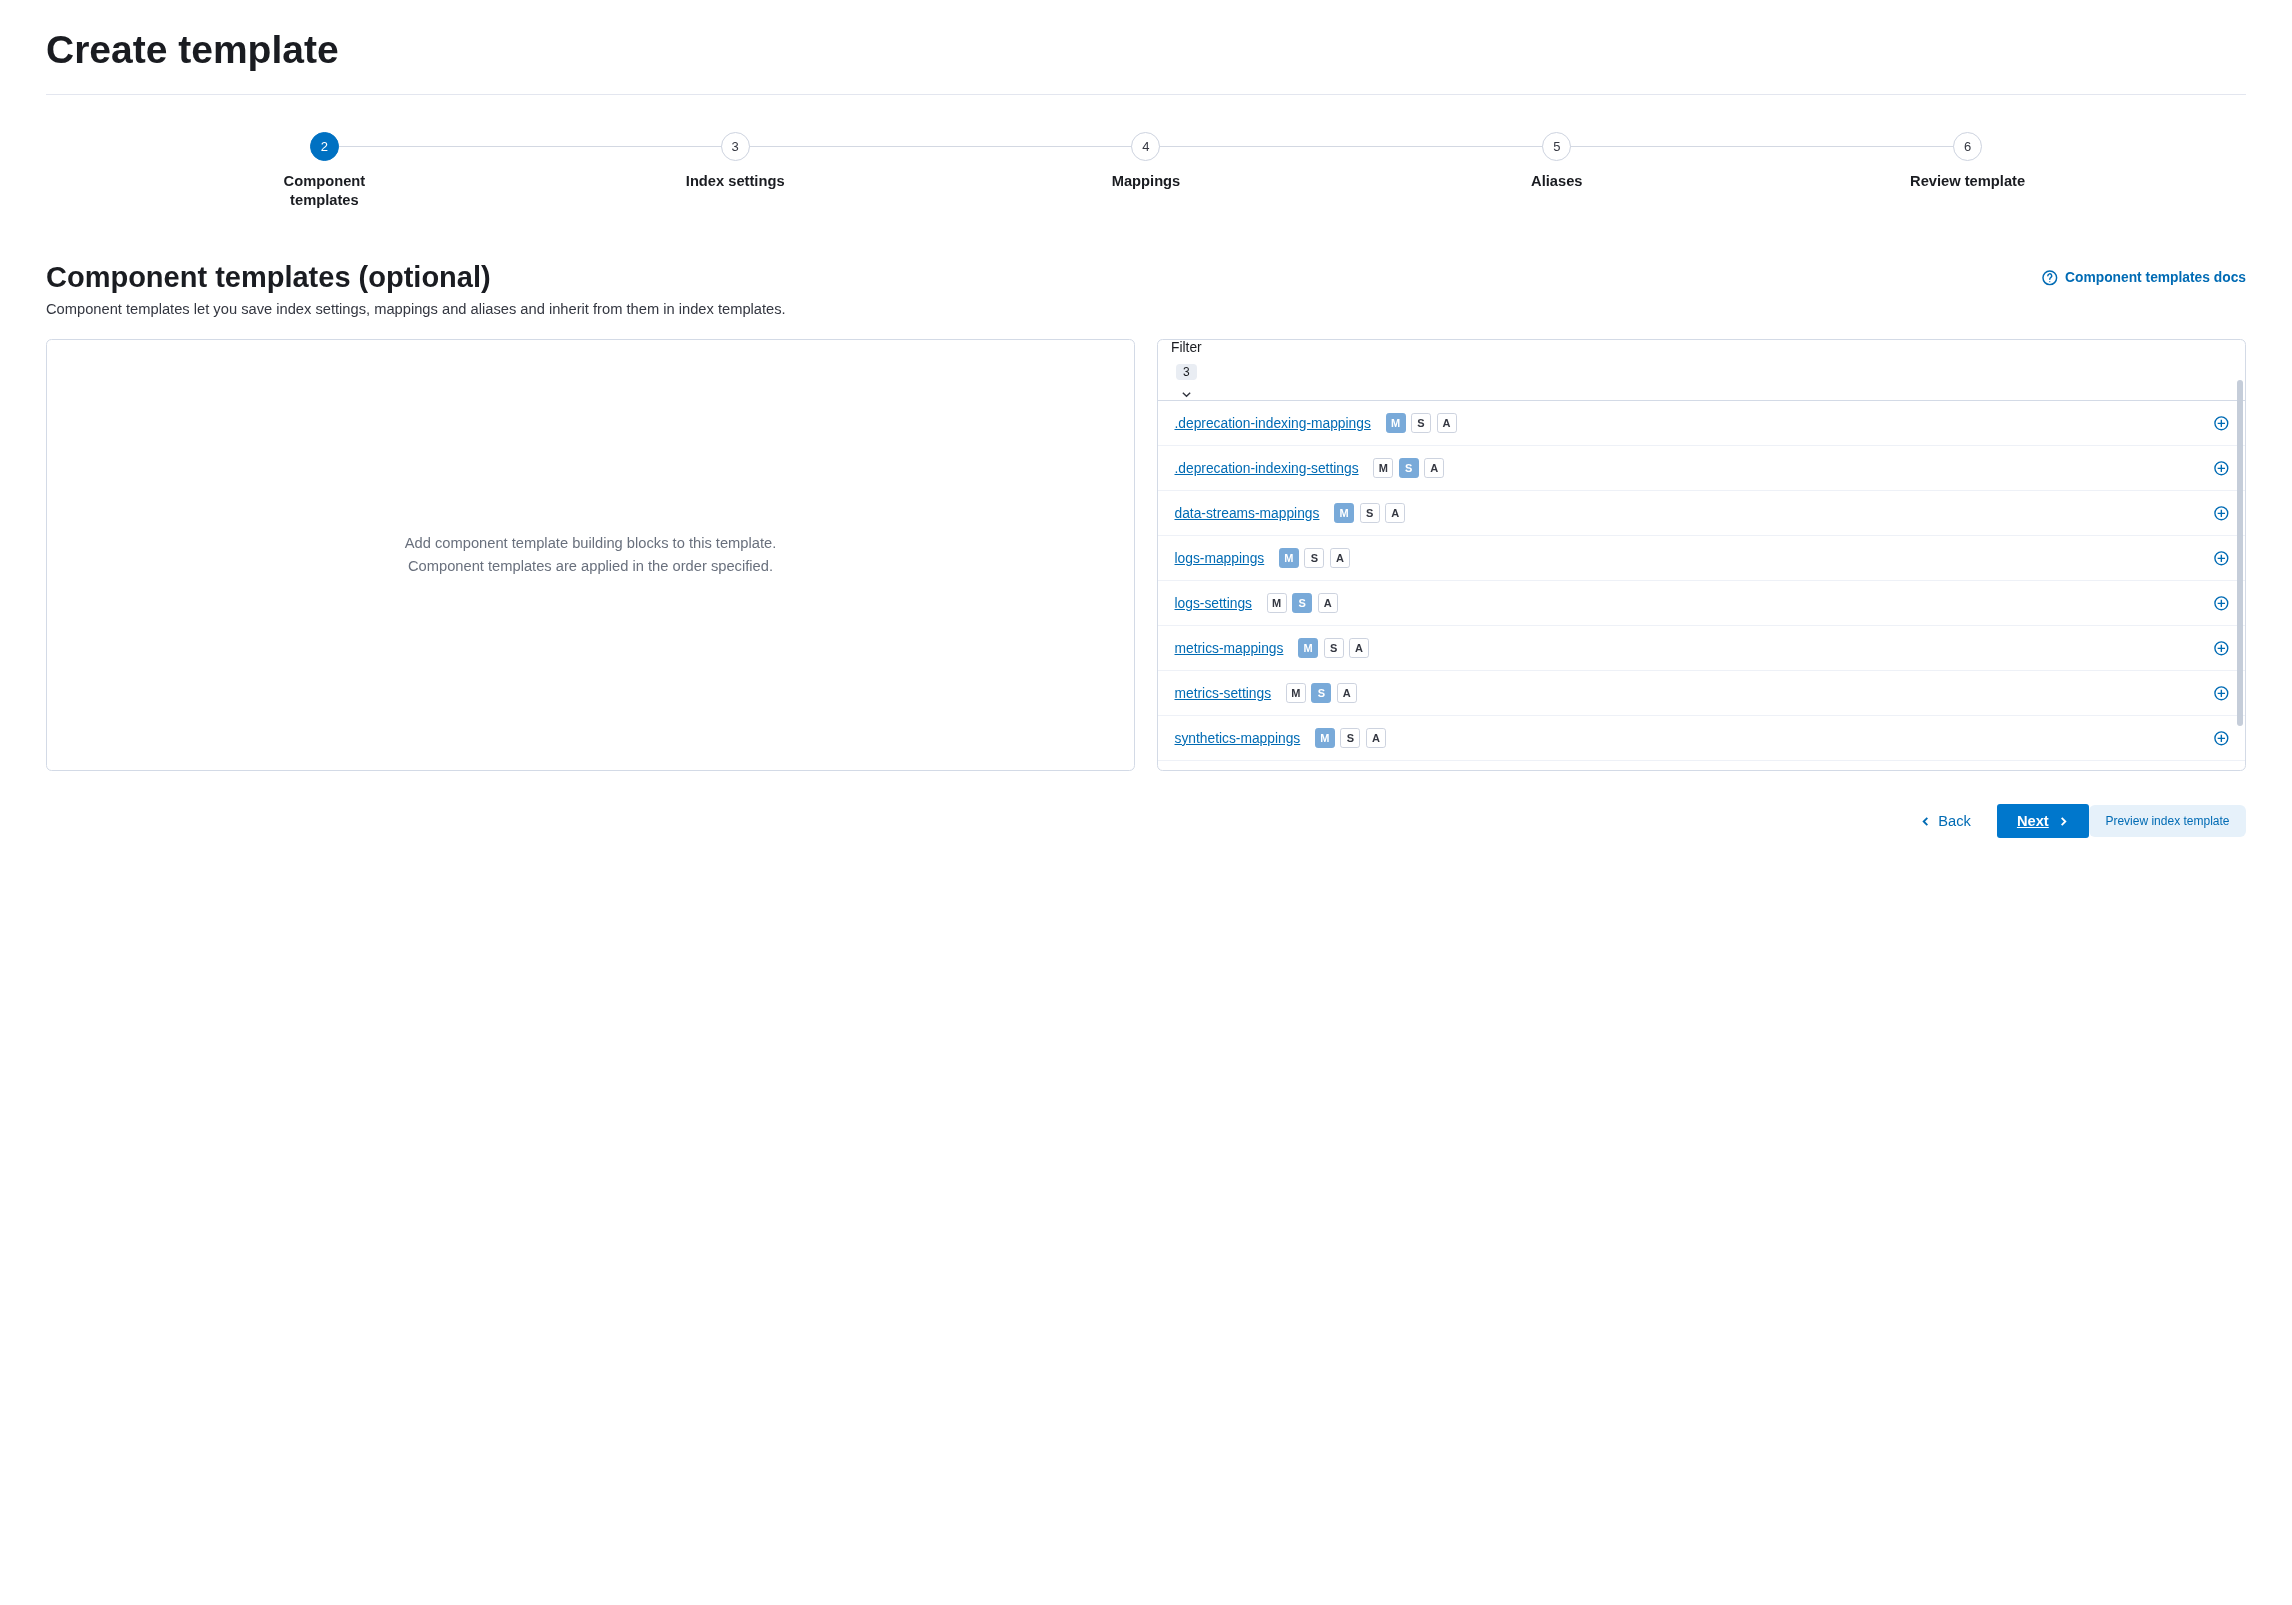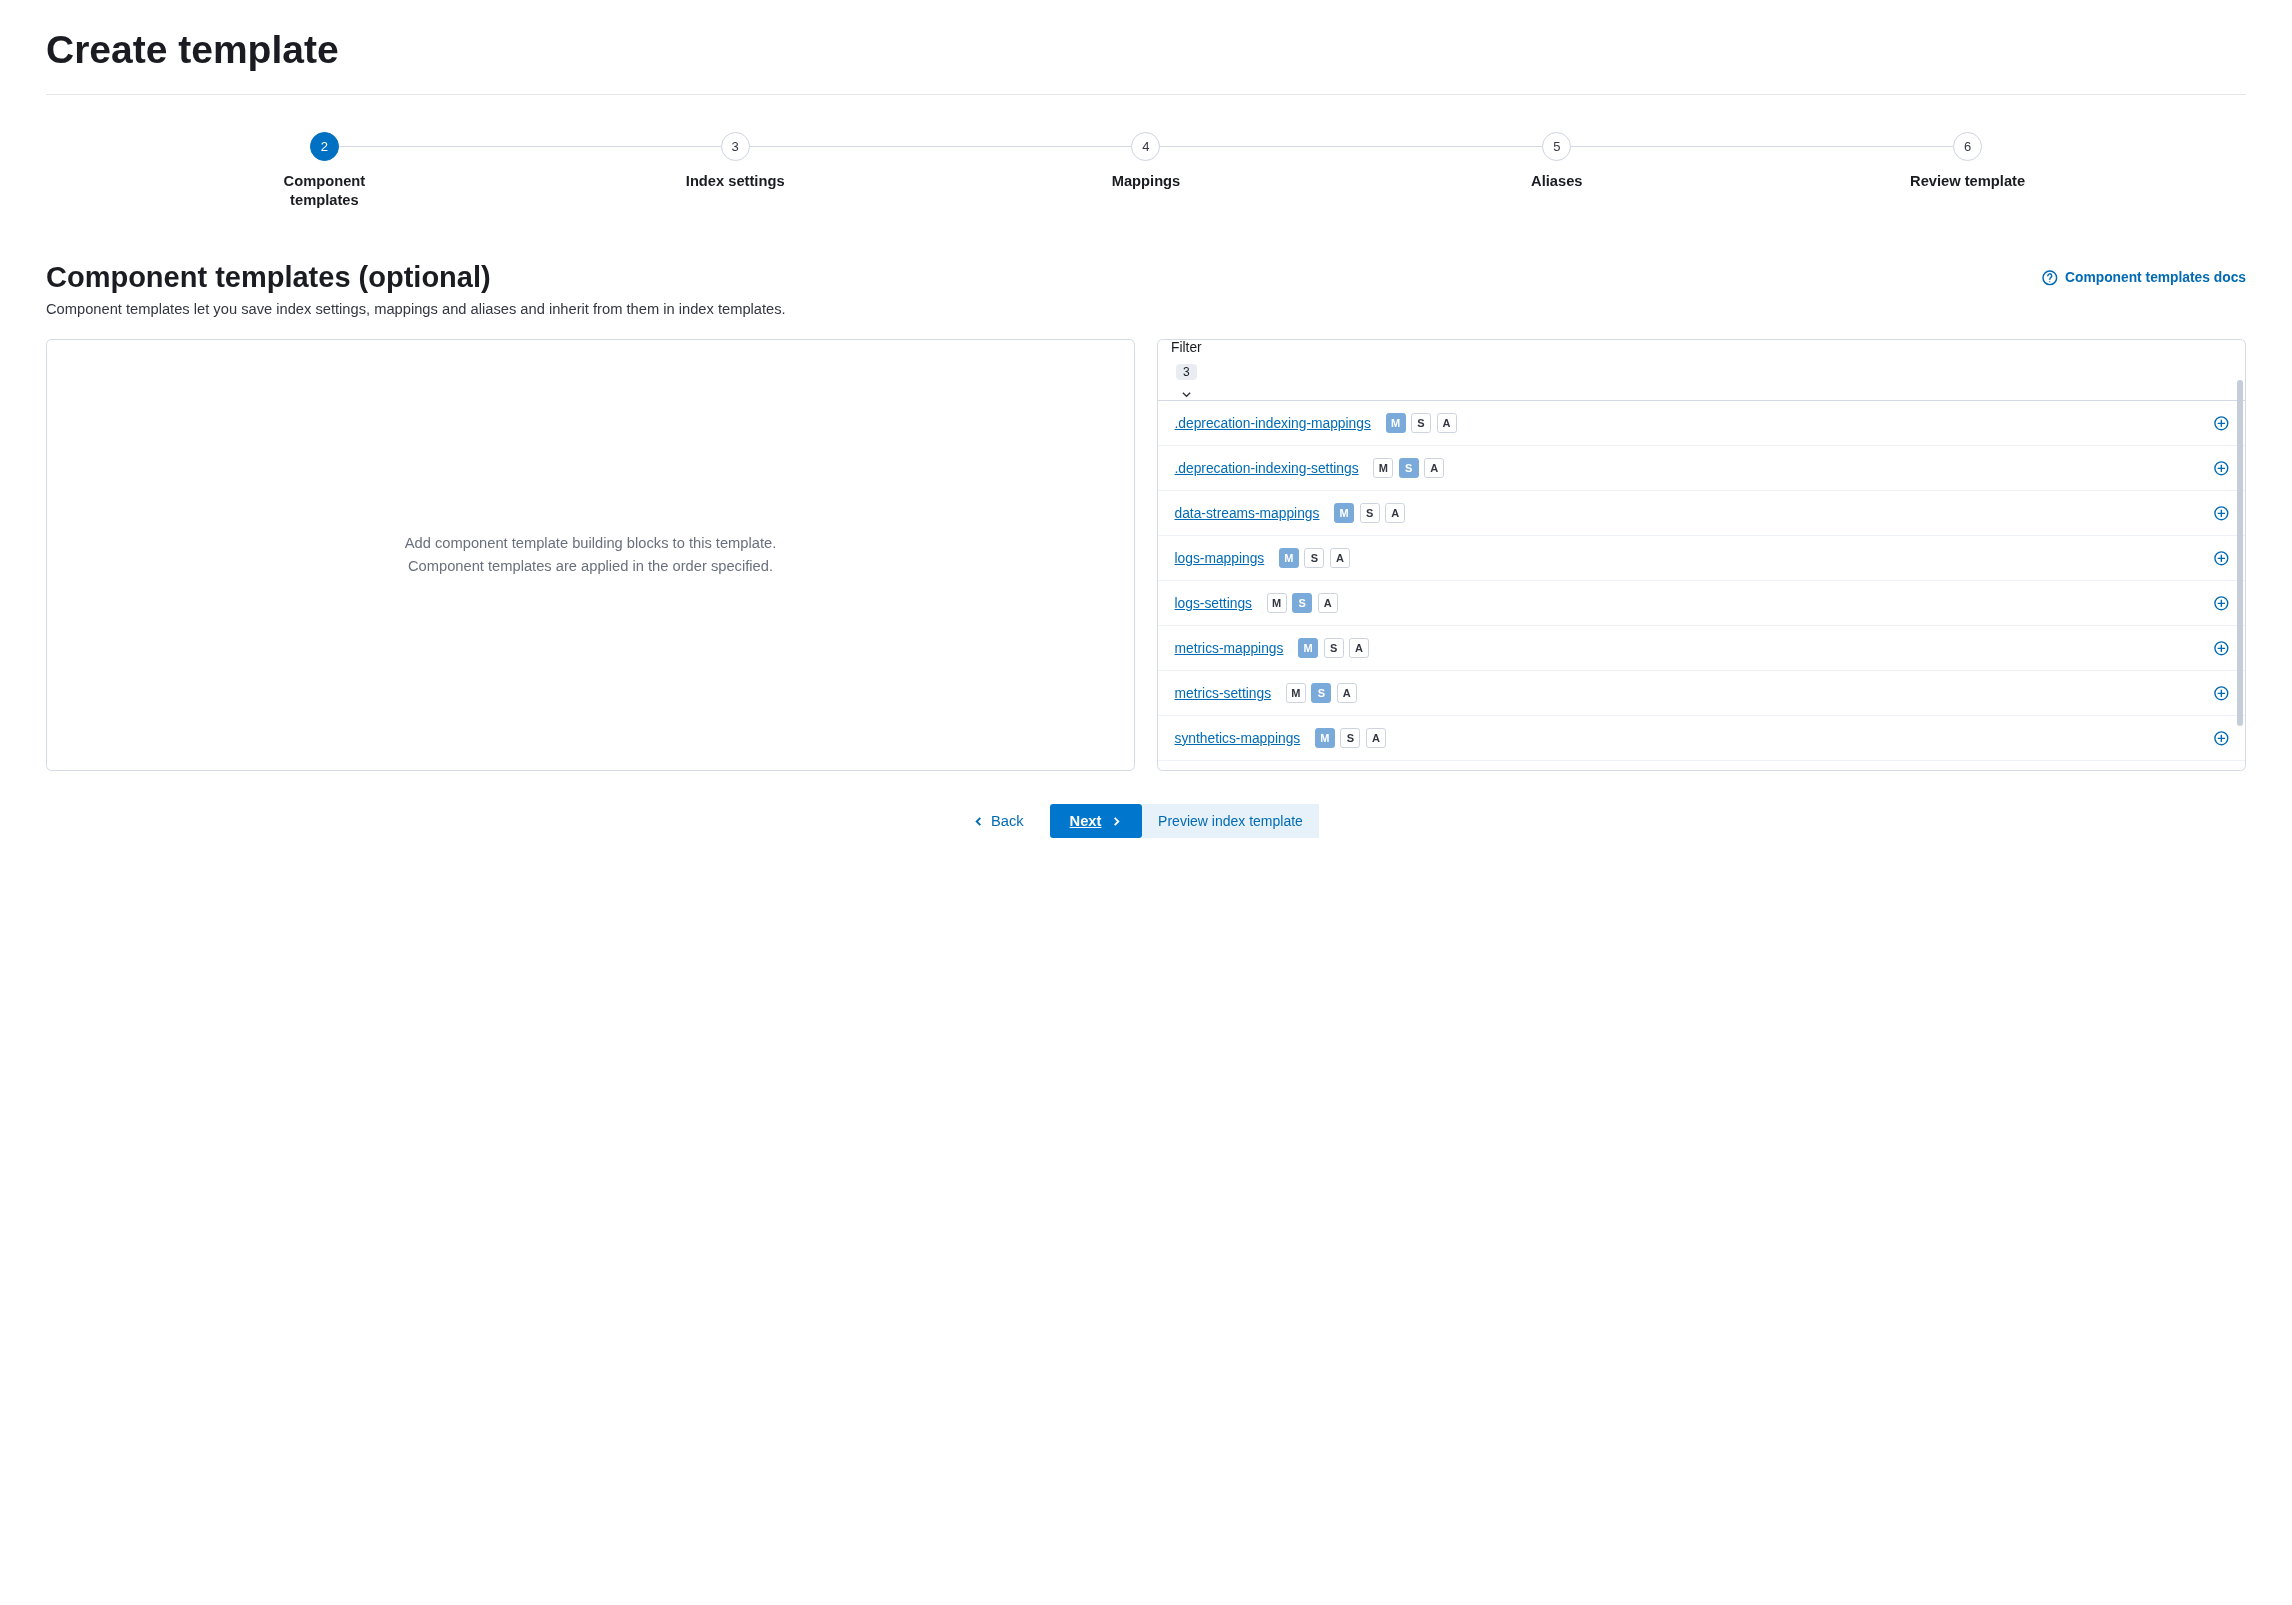--- a/index.html
+++ b/index.html
@@ -212,21 +212,21 @@
   position: absolute;
   right: 1.8px;
   top: 40px;
   bottom: 44px;
   width: 6.4px;
   background: #c5cdd9;
   border-radius: 3.7px;
 }
 .footer {
   display: flex;
-  justify-content: center;
+  justify-content: flex-end;
   align-items: center;
   margin-top: 33px;
 }
 .footer-left {
   display: flex;
   align-items: center;
   gap: 26px;
 }
 .back-btn {
   display: flex;
@@ -248,23 +248,23 @@
   display: flex;
   align-items: center;
   gap: 9.2px;
   cursor: pointer;
 }
 .next-btn span { text-decoration: underline; }
 .preview-btn {
   background: #e6f1fa;
   color: #006bb4;
   border: none;
-  border-radius: 1px;
+  border-radius: 6px;
   padding: 9.2px 16.5px;
-  font-size: 14px;
+  font-size: 12px;
   font-weight: 500;
   cursor: pointer;
 }
 svg { display: block; }
 </style>
 </head>
 <body>
 
 <h1 class="page-title">Create template</h1>
 

